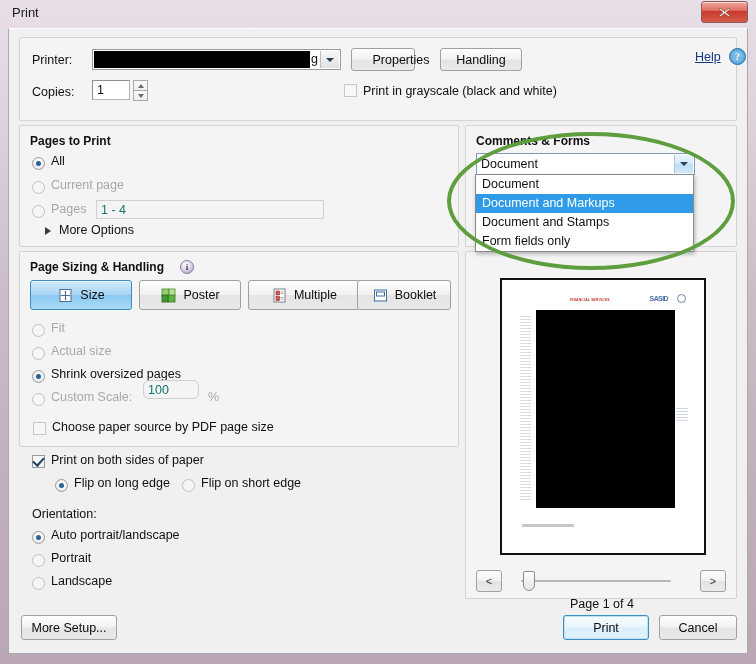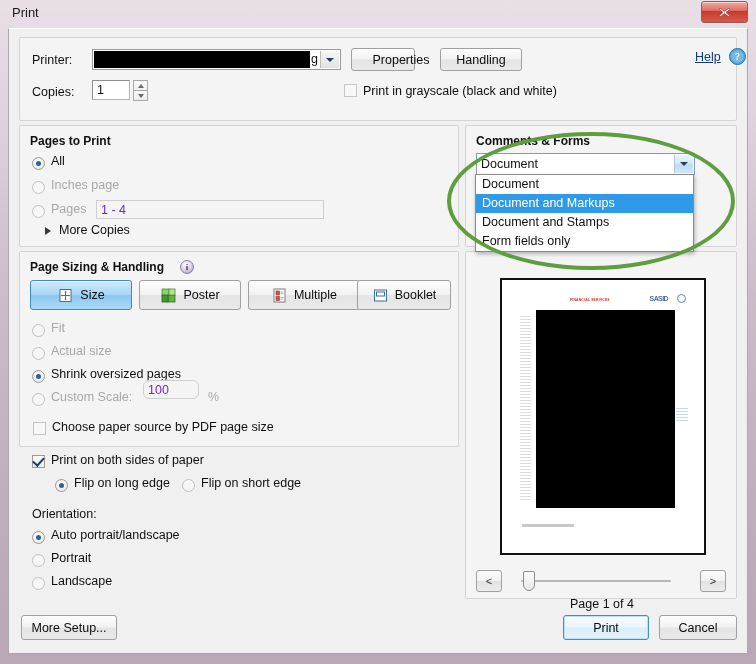--- a/index.html
+++ b/index.html
@@ -101,21 +101,21 @@
   .tinput {
     position: absolute;
     background: #ffffff;
     border: 1px solid #b4b4b4;
     border-top-color: #8f8f8f; border-left-color: #8f8f8f;
     font-size: 12.5px; color: #111;
     display: flex; align-items: center;
     padding-left: 4px;
   }
   .tinput.disabled { background: #f4f4f4; color: #a6a6a6; border-color: #cfcfcf; }
-  .tinput.ph { color: #6d28d9; }
+  .tinput.ph { color: #0f766e; }
   
   .combo {
     position: absolute;
     background: #ffffff;
     border: 1px solid #7f9db9;
     display: flex; align-items: center;
     font-size: 12.5px; color: #111;
     padding-left: 4px;
     cursor: pointer;
   }
@@ -256,28 +256,28 @@
       <div class="lbl" style="position:absolute; left:343px; top:46px;">Print in grayscale (black and white)</div>
     </div>
 
     <div class="grp" style="left:10px; top:96px; width:440px; height:122px;">
       <div class="lbl-bold" style="position:absolute; left:10px; top:8px;">Pages to Print</div>
 
       <div class="radio on" style="left:12px; top:31px;"></div>
       <div class="lbl" style="position:absolute; left:31px; top:28px;">All</div>
 
       <div class="radio dim" style="left:12px; top:55px;"></div>
-      <div class="lbl disabledtxt" style="position:absolute; left:31px; top:52px;">Inches page</div>
+      <div class="lbl disabledtxt" style="position:absolute; left:31px; top:52px;">Current page</div>
 
       <div class="radio dim" style="left:12px; top:79px;"></div>
       <div class="lbl disabledtxt" style="position:absolute; left:31px; top:76px;">Pages</div>
       <div class="tinput disabled ph" style="left:76px; top:74px; width:228px; height:19px;">1 - 4</div>
 
       <div class="tri-right" style="left:25px; top:101px;"></div>
-      <div class="lbl" style="position:absolute; left:39px; top:97px;">More Copies</div>
+      <div class="lbl" style="position:absolute; left:39px; top:97px;">More Options</div>
     </div>
 
     <div class="grp" style="left:456px; top:96px; width:272px; height:122px; background:#f4f4f4;">
       <div class="lbl-bold" style="position:absolute; left:10px; top:8px;">Comments &amp; Forms</div>
       <div class="combo" style="left:10px; top:27px; width:219px; height:22px;">
         <span>Document</span>
         <div class="arrowbox">
           <div class="tri-down"></div>
         </div>
       </div>

